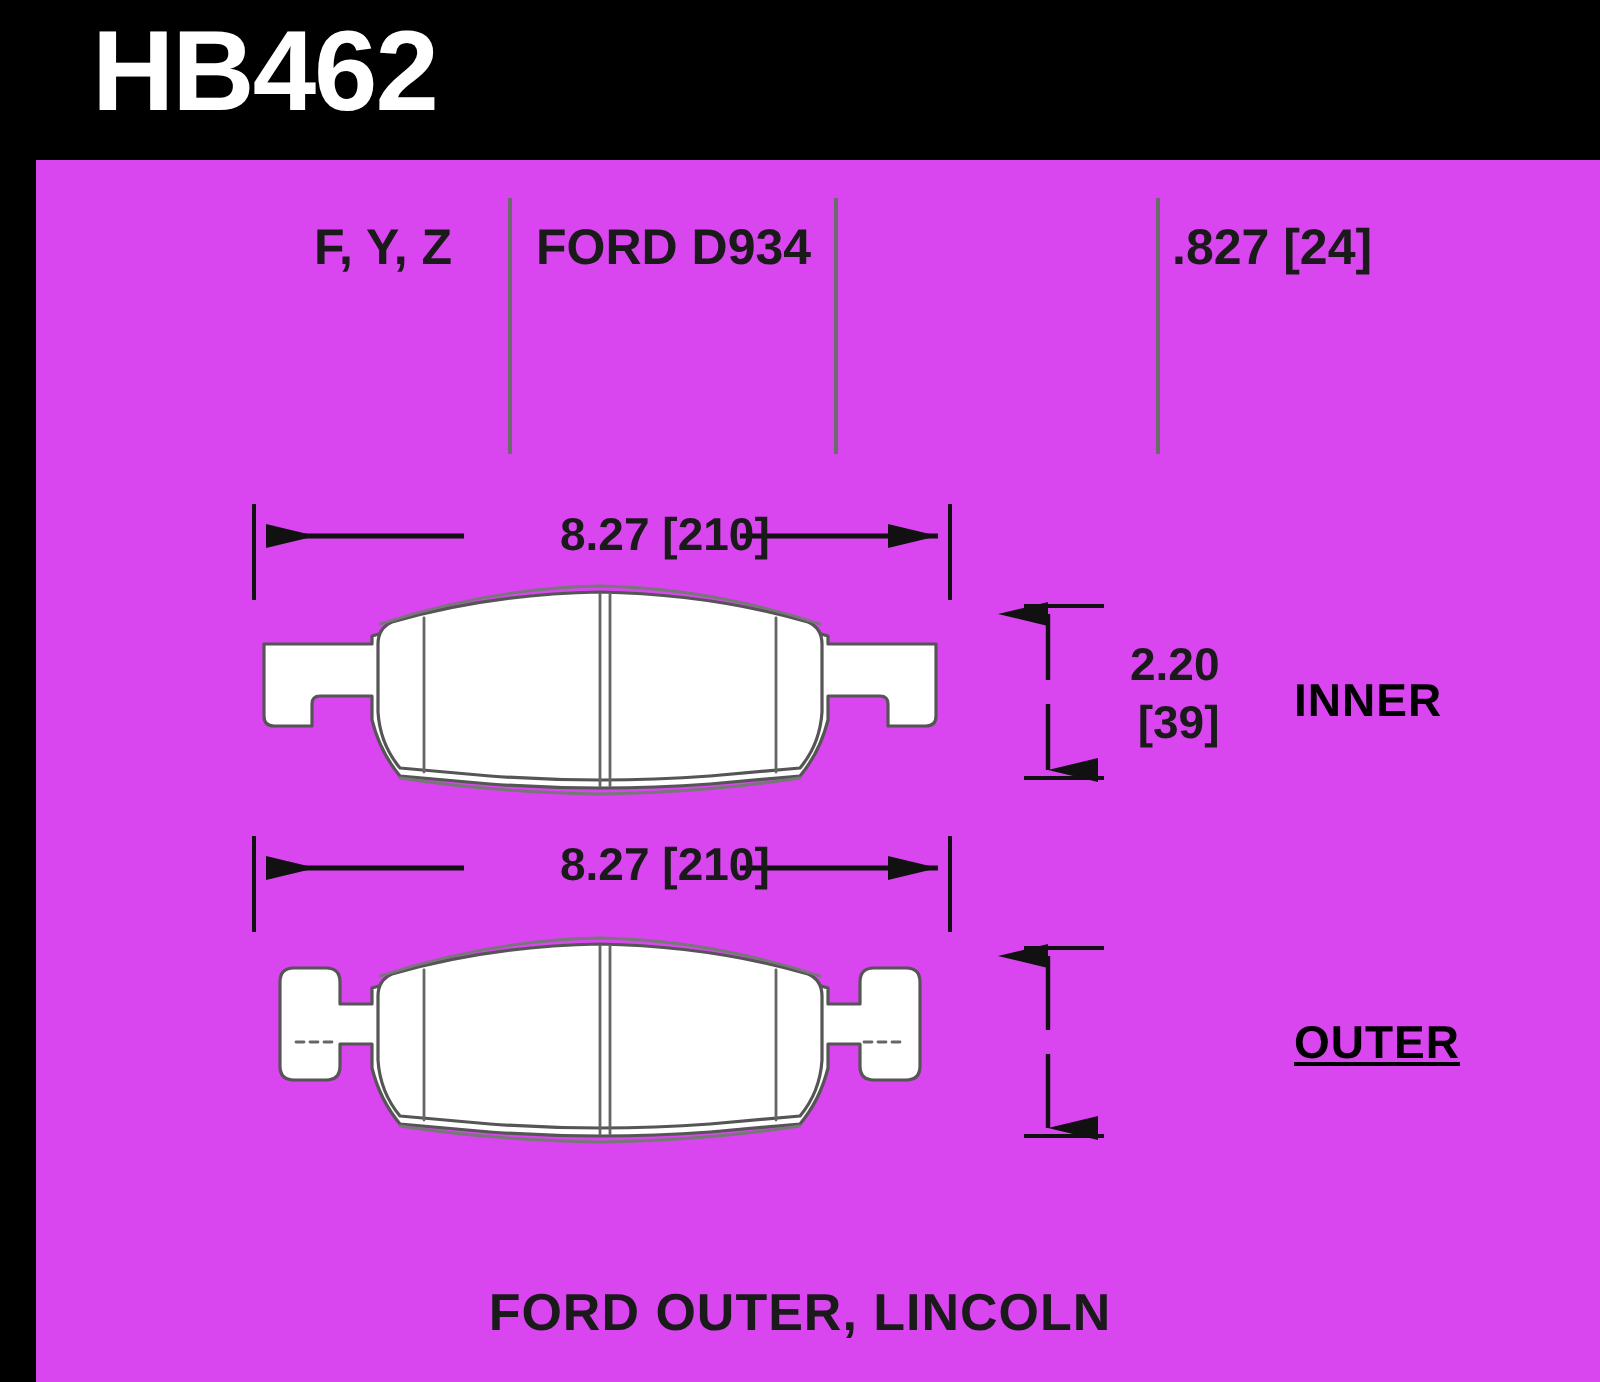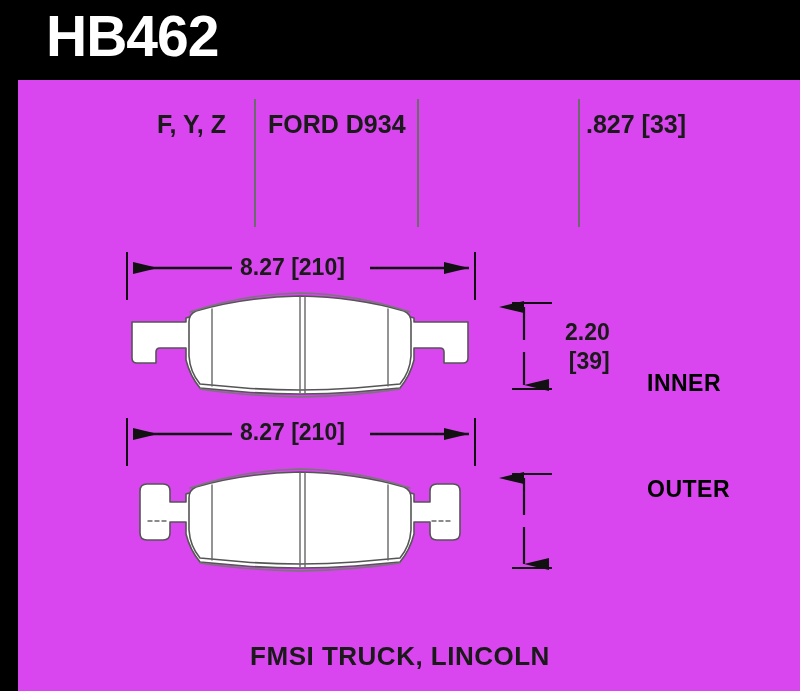--- a/index.html
+++ b/index.html
@@ -82,20 +82,21 @@
     pointer-events: none;
   }
   .dim-text {
     position: absolute;
     font-size: 23px;
     font-weight: bold;
     color: #1a1a1a;
     line-height: 1.12;
     white-space: nowrap;
     font-family: "Liberation Sans", sans-serif;
+    margin-left: 40px;
   }
   #dim-w-inner { left: 240px; top: 255px; }
   #dim-w-outer { left: 240px; top: 420px; }
 
   .vdim-text {
     position: absolute;
     font-size: 23px;
     font-weight: bold;
     color: #1a1a1a;
     line-height: 1.25;
@@ -108,22 +109,22 @@
 
   .side-label {
     position: absolute;
     font-size: 23px;
     font-weight: bold;
     color: #000000;
     letter-spacing: 0.5px;
     white-space: nowrap;
     font-family: "Liberation Sans", sans-serif;
   }
-  #label-inner { left: 647px; top: 337px; margin-top: 33px; }
-  #label-outer { left: 647px; top: 476px; }
+  #label-inner { left: 647px; top: 337px; }
+  #label-outer { left: 647px; top: 508px; text-decoration: underline; }
 
   #caption {
     position: absolute;
     left: 0;
     top: 641px;
     width: 800px;
     text-align: center;
     font-size: 26px;
     font-weight: bold;
     color: #1a1a1a;
@@ -139,21 +140,21 @@
   <div id="header-bar"></div>
   <div id="part-number">HB462</div>
   <div id="left-rail"></div>
 
   <div id="spec-div-1" class="spec-divider"></div>
   <div id="spec-div-2" class="spec-divider"></div>
   <div id="spec-div-3" class="spec-divider"></div>
 
   <div id="spec-compounds" class="spec-text">F, Y, Z</div>
   <div id="spec-fmsi" class="spec-text">FORD D934</div>
-  <div id="spec-thickness" class="spec-text">.827 [33]</div>
+  <div id="spec-thickness" class="spec-text">.827 [24]</div>
 
   <svg id="drawing" viewBox="0 0 800 691">
     <defs>
       <marker id="arrL" markerWidth="26" markerHeight="14" refX="25" refY="7" orient="auto" markerUnits="userSpaceOnUse">
         <path d="M25,1 L25,13 L0,7 Z" fill="#111111"></path>
       </marker>
       <marker id="arrR" markerWidth="26" markerHeight="14" refX="25" refY="7" orient="auto" markerUnits="userSpaceOnUse">
         <path d="M0,1 L0,13 L25,7 Z" fill="#111111"></path>
       </marker>
       <marker id="arrU" markerWidth="14" markerHeight="26" refX="7" refY="25" orient="auto" markerUnits="userSpaceOnUse">
@@ -314,15 +315,15 @@
   <div id="dim-w-outer" class="dim-text">8.27 [210]</div>
 
   <div id="vdim-inner" class="vdim-text">
     <div>2.20</div>
     <div>[39]</div>
   </div>
 
   <div id="label-inner" class="side-label">INNER</div>
   <div id="label-outer" class="side-label">OUTER</div>
 
-  <div id="caption">FMSI TRUCK, LINCOLN</div>
+  <div id="caption">FORD OUTER, LINCOLN</div>
 
 </div>
 
 </body></html>

